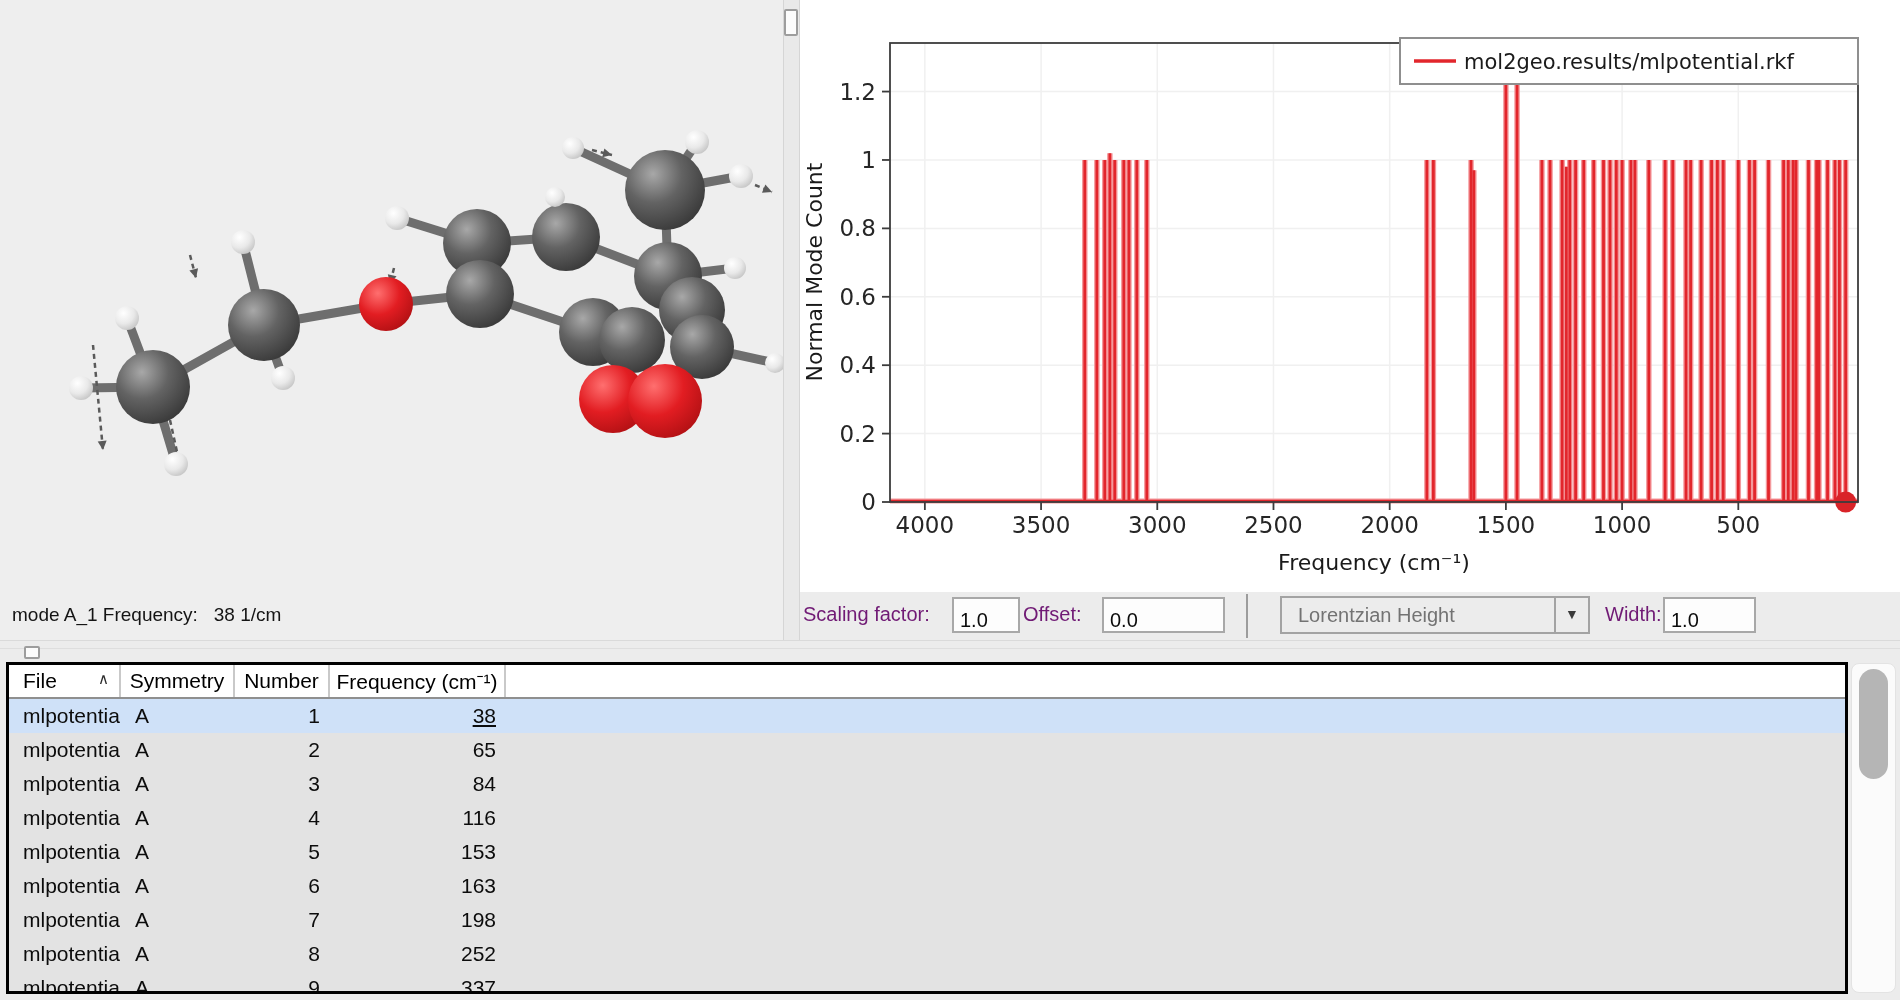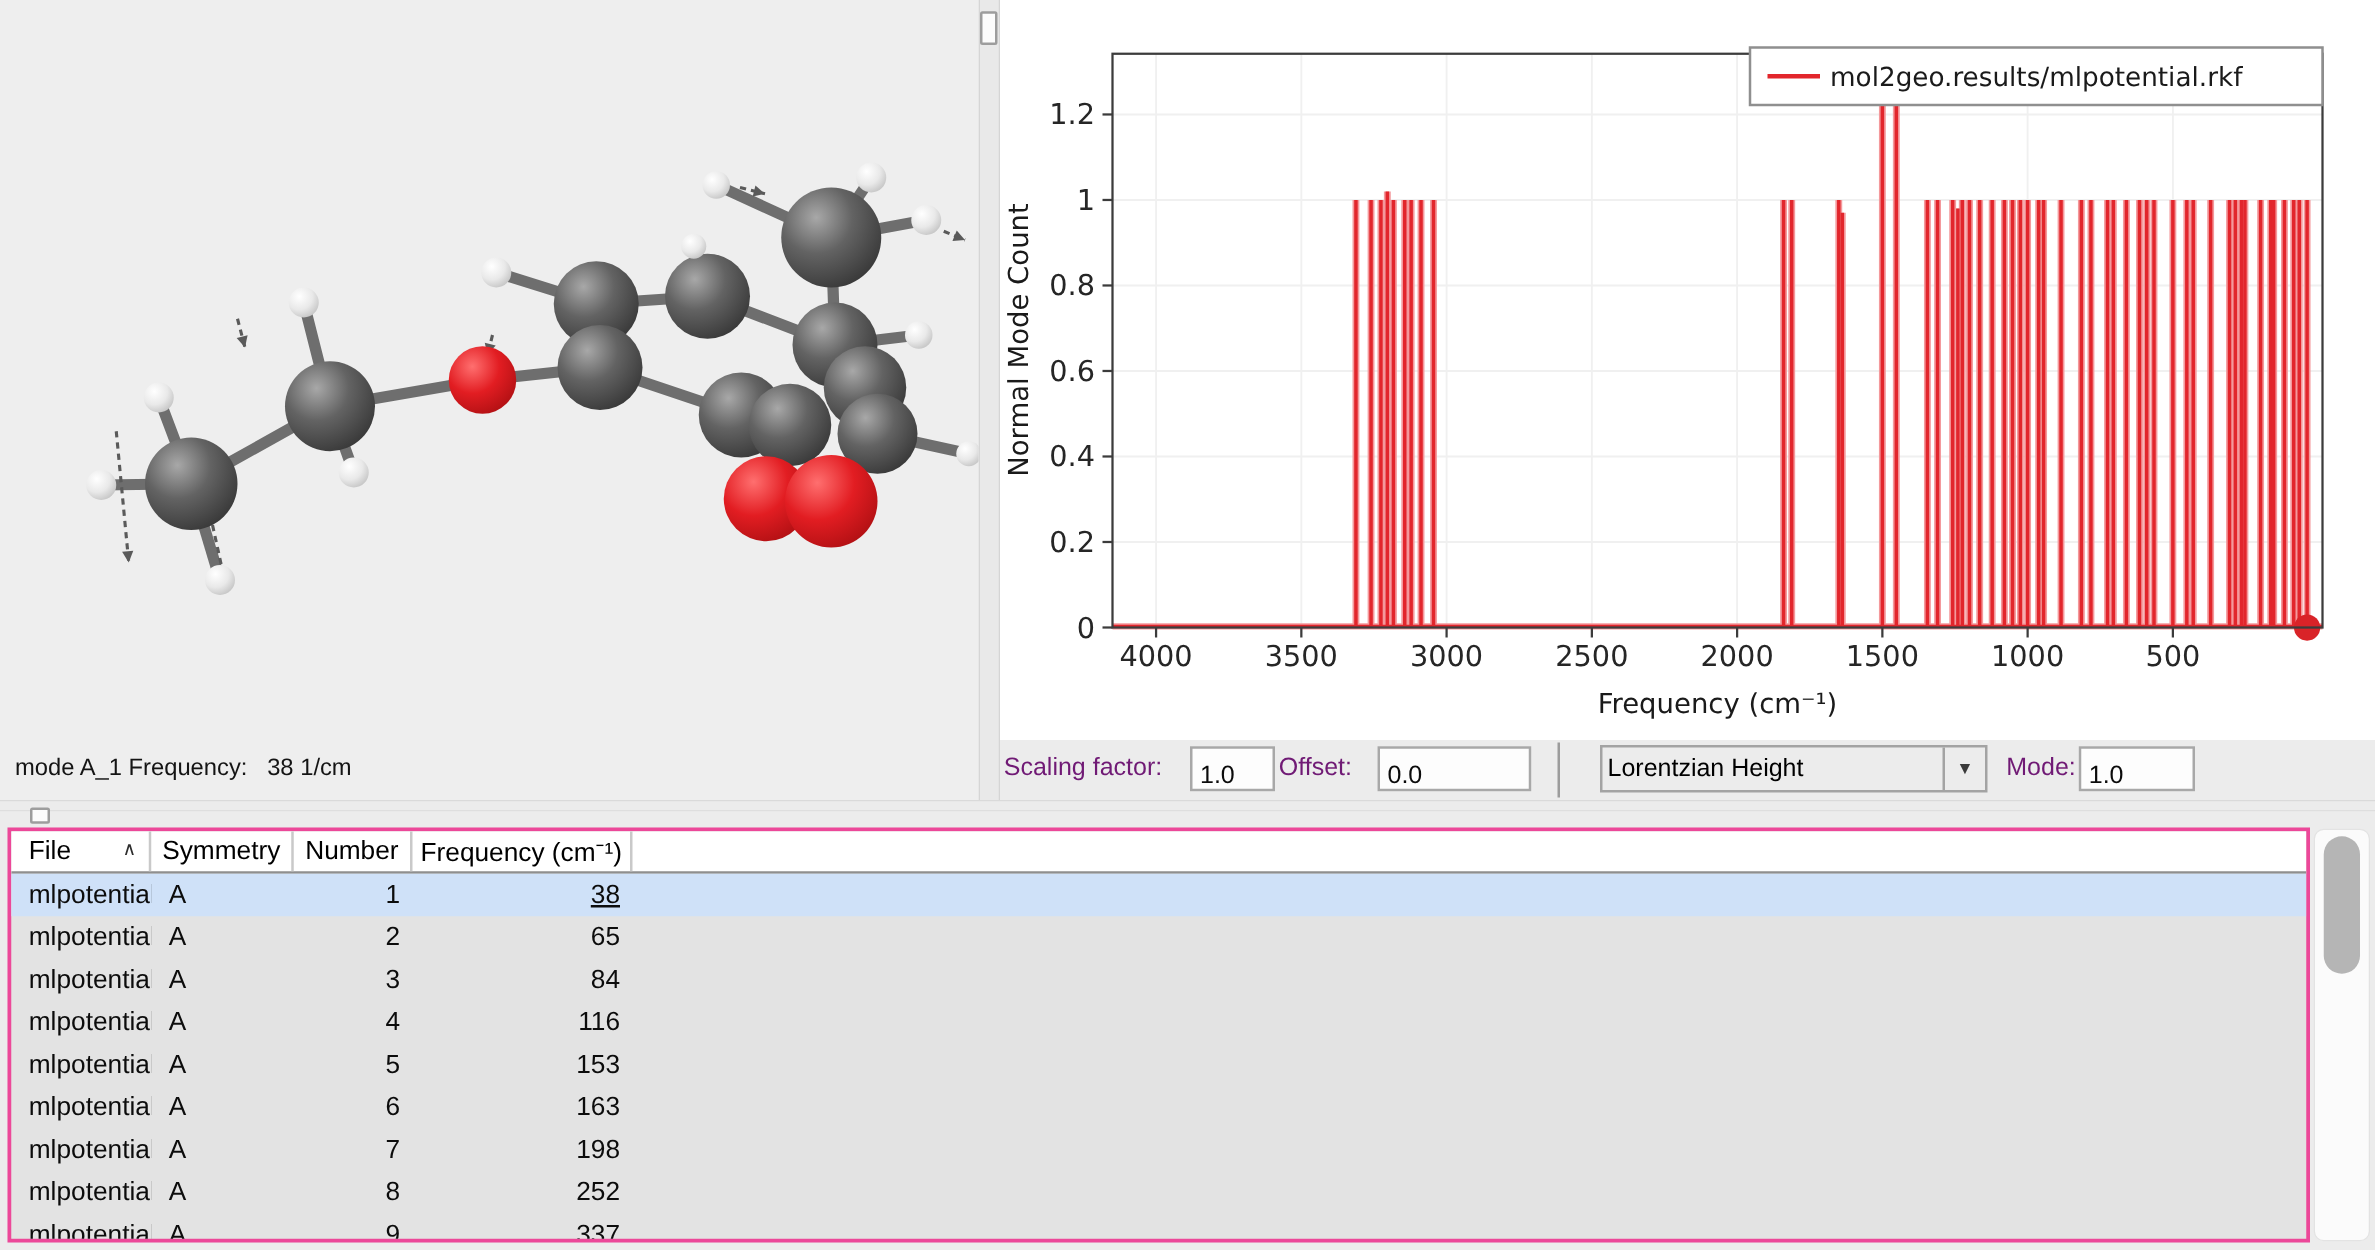--- a/index.html
+++ b/index.html
@@ -18,33 +18,33 @@
   #plot-pane{left:800px;top:0;width:1100px;height:592px;background:#ffffff;}
   
   #controls{left:800px;top:592px;width:1100px;height:48px;background:#ececec;font-size:20px;}
   #controls .lbl{position:absolute;top:11px;color:#701a75;}
   #controls .fld{position:absolute;top:5px;height:36px;background:#fdfdfd;
                  border:2px solid #a8a8a8;box-sizing:border-box;font-size:20px;
                  font-family:"Liberation Sans",sans-serif;padding:11px 0 0 6px;color:#0b0b0b;outline:none;}
   #ctl-divider{position:absolute;left:446px;top:2px;width:0;height:44px;border-left:2px solid #9c9c9c;}
   #combo{position:absolute;left:480px;top:4px;width:310px;height:38px;background:#ececec;
          border:2px solid #a3a3a3;box-sizing:border-box;}
-  #combo .combo-text{position:absolute;left:4px;top:6px;font-size:20px;color:#000000;}
+  #combo .combo-text{position:absolute;left:16px;top:6px;font-size:20px;color:#737373;}
   #combo .combo-arrow-box{position:absolute;right:0;top:0;width:34px;height:34px;
          border-left:2px solid #a3a3a3;box-sizing:border-box;}
   #combo .combo-arrow-box span{position:absolute;left:9px;top:8px;font-size:14px;color:#3a3a3a;}
   
   #hsplit{left:0;top:640px;width:1900px;height:22px;background:#ececec;
           border-top:1px solid #dadada;box-sizing:border-box;}
   #hsplit .line{position:absolute;left:0;top:7px;width:100%;height:0;border-top:1px solid #dedede;}
   #hgrip{left:24px;top:646px;width:16px;height:13px;background:#fcfcfc;
          border:2px solid #9d9d9d;border-radius:2px;box-sizing:border-box;}
   
   #table-wrap{left:6px;top:662px;width:1842px;height:332px;background:#e3e3e3;
-              border:3px solid #ec4899;box-sizing:border-box;overflow:hidden;}
+              border:3px solid #000000;box-sizing:border-box;overflow:hidden;}
   .thead{display:flex;height:34px;background:#ffffff;border-bottom:2px solid #8f8f8f;box-sizing:border-box;}
   .th{font-size:21px;color:#000;border-right:2px solid #c9c9c9;box-sizing:border-box;
       display:flex;align-items:center;justify-content:center;position:relative;}
   .th.first{justify-content:flex-start;padding-left:14px;}
   .th .sortglyph{position:absolute;right:10px;top:5px;font-size:15px;color:#2d2d2d;}
   .trow{display:flex;height:34px;align-items:center;}
   .trow.selected{background:#cfe1f8;}
   .td{font-size:21px;color:#0c0c0c;box-sizing:border-box;white-space:nowrap;overflow:hidden;}
   .td.al{text-align:left;padding-left:14px;}
   .td.ar{text-align:right;padding-right:10px;}
@@ -330,21 +330,21 @@
   <input class="fld" style="left: 152px; width: 68px;" value="1.0">
   <span class="lbl" style="left:223px">Offset:</span>
   <input class="fld" style="left: 302px; width: 123px;" value="0.0">
   <div id="ctl-divider"></div>
   <div id="combo">
     <span class="combo-text">Lorentzian Height</span>
     <div class="combo-arrow-box">
       <span>▼</span>
     </div>
   </div>
-  <span class="lbl" style="left:805px">Mode:</span>
+  <span class="lbl" style="left:805px">Width:</span>
   <input class="fld" style="left: 863px; width: 93px;" value="1.0">
 </div>
 
 <div class="abs" id="hsplit">
   <div class="line"></div>
 </div>
 <div class="abs" id="hgrip"></div>
 
 <div class="abs" id="table-wrap">
   <div class="thead" id="thead">

